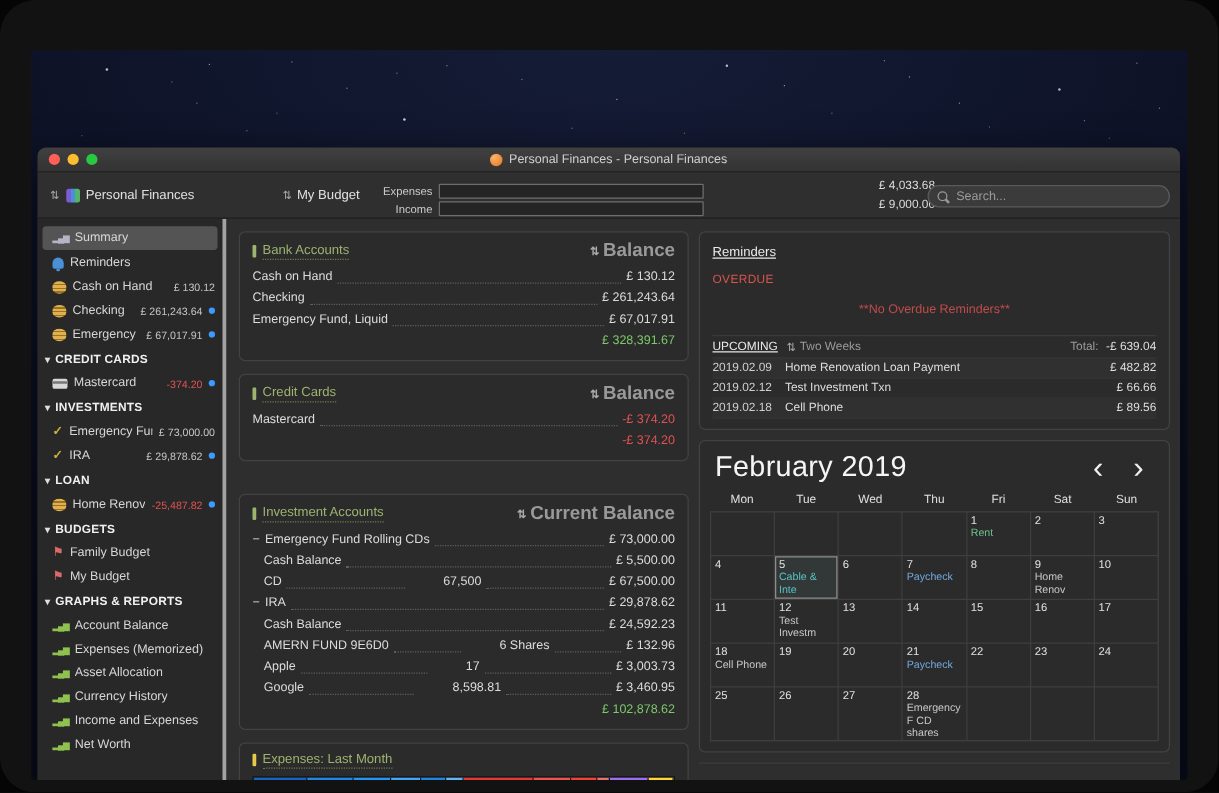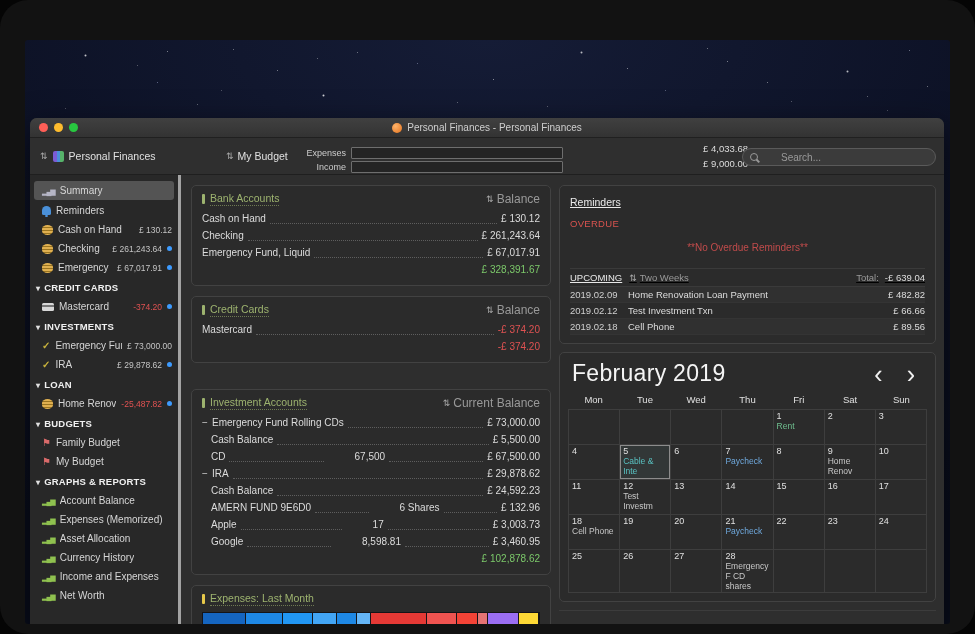--- a/index.html
+++ b/index.html
@@ -44,21 +44,21 @@
   .bar-lab{width:48px;text-align:right;font-size:9px;color:#ccc;}
   .track{flex:1;height:10px;background:#242424;border:1px solid #6e6e6e;border-radius:1px;overflow:hidden;}
   .fill{height:100%;}
   .fill.exp{width:66%;background:linear-gradient(#ea7a84,#d8545f);}
   .fill.inc{width:100%;background:linear-gradient(#46ad5d,#35914b);}
   .tb-values{position:absolute;right:196px;top:3px;text-align:right;font-size:9.5px;color:#ddd;line-height:15px;}
   .search{position:absolute;right:8px;top:10px;width:178px;height:16px;background:#3b3b3b;border:1px solid #5a5a5a;
           border-radius:9px;display:flex;align-items:center;padding:0 7px;gap:5px;}
   .mag{width:6px;height:6px;border:1.5px solid #999;border-radius:50%;position:relative;flex:0 0 auto;}
   .mag::after{content:"";position:absolute;width:4px;height:1.5px;background:#999;transform:rotate(45deg);left:5px;top:6px;}
-  .search input{flex:1;background:transparent;border:none;outline:none;color:#ccc;font-size:10px;font-family:"Liberation Sans",sans-serif;margin-left:16px;}
+  .search input{flex:1;background:transparent;border:none;outline:none;color:#ccc;font-size:10px;font-family:"Liberation Sans",sans-serif;}
   .search input::placeholder{color:#9a9a9a;}
   
   .content{flex:1;display:flex;min-height:0;}
   .sidebar{width:148px;flex:0 0 148px;background:#282828;border-right:3px solid #a3a3a3;padding-top:6px;overflow:hidden;}
   .sb-row{display:flex;align-items:center;height:19px;padding:0 6px 0 12px;gap:5px;font-size:10px;color:#d6d6d6;}
   .sb-row .lbl{white-space:nowrap;overflow:hidden;}
   .sb-row .val{margin-left:auto;font-size:8.5px;color:#c4c4c4;white-space:nowrap;}
   .sb-row .val.neg{color:#e05252;}
   .dot{width:5px;height:5px;border-radius:50%;background:#3d9bff;flex:0 0 auto;}
   .sb-row.sel{background:#545454;border-radius:3px;margin:0 4px 1px;padding-left:8px;}
@@ -77,39 +77,39 @@
   .ic-bars.green::before{color:#8fc14f;}
   
   .main{flex:1;display:flex;gap:8px;padding:10px 8px 0 10px;min-width:0;overflow:hidden;}
   .col-main{width:360px;flex:0 0 360px;display:flex;flex-direction:column;gap:10px;}
   .col-right{flex:1;display:flex;flex-direction:column;gap:8px;min-width:0;}
   .panel{background:#2b2b2b;border:1px solid #424242;border-radius:5px;padding:6px 10px 8px;}
   .phead{display:flex;align-items:center;gap:5px;margin-bottom:4px;}
   .accent{width:3px;height:10px;border-radius:1px;background:#9db36f;flex:0 0 auto;}
   .accent.ylw{background:#e6c84a;}
   .ptitle{font-size:10.5px;color:#9db36f;border-bottom:1px dotted #6e7a52;padding-bottom:1px;}
-  .sort{margin-left:auto;display:flex;align-items:center;gap:3px;font-size:12px;color:#999;}
+  .sort{margin-left:auto;display:flex;align-items:center;gap:3px;font-size:15px;color:#999;font-weight:bold;}
   .prow{display:flex;align-items:center;height:17px;font-size:10px;color:#dcdcdc;}
   .prow .exp{width:10px;flex:0 0 10px;color:#cfcfcf;}
   .prow.ind{padding-left:9px;}
   .leader{flex:1;height:10px;border-bottom:1px dotted #5e5e5e;margin:0 4px;}
   .amt{white-space:nowrap;}
   .amt.neg{color:#e05252;}
   .mid{white-space:nowrap;padding-left:27px;}
   .totrow{display:flex;justify-content:flex-end;align-items:center;height:16px;font-size:10px;color:#7cc96a;}
   .totrow.neg{color:#e05252;}
   .pc{margin-bottom:16px;}
   .ebar{display:flex;height:13px;border:1px solid #141418;margin-top:6px;overflow:hidden;}
   .seg{border-right:1px solid #15151a;}
   
   .rem-title{font-size:10.5px;color:#eaeaea;text-decoration:underline;background:none;border:none;padding:0;font-family:inherit;}
   .overdue{color:#d9534f;font-size:9.5px;margin-top:8px;letter-spacing:.3px;}
   .no-overdue{color:#c04b4b;text-align:center;margin:13px 0 15px;font-size:10px;}
   .up-row{display:flex;align-items:flex-end;gap:7px;border-top:1px solid #3a3a3a;border-bottom:1px solid #3a3a3a;
-          padding:3px 0;font-size:9.5px;text-decoration:underline;}
+          padding:3px 0;font-size:9.5px;}
   .up-lab{color:#e8e8e8;text-decoration:underline;background:none;border:none;padding:0;font-family:inherit;font-size:9.5px;}
   .up-range{color:#9a9a9a;display:flex;gap:3px;align-items:center;}
   .up-total{margin-left:auto;color:#9a9a9a;}
   .up-total b{color:#ddd;font-weight:normal;margin-left:6px;}
   .rem-row{display:flex;align-items:center;height:15px;font-size:9.5px;color:#ddd;border-bottom:1px solid #343434;}
   .rem-row:nth-child(odd){background:#303030;}
   .rem-date{width:58px;flex:0 0 58px;color:#cfcfcf;}
   .rem-desc{flex:1;white-space:nowrap;overflow:hidden;}
   .rem-amt{white-space:nowrap;}
   

